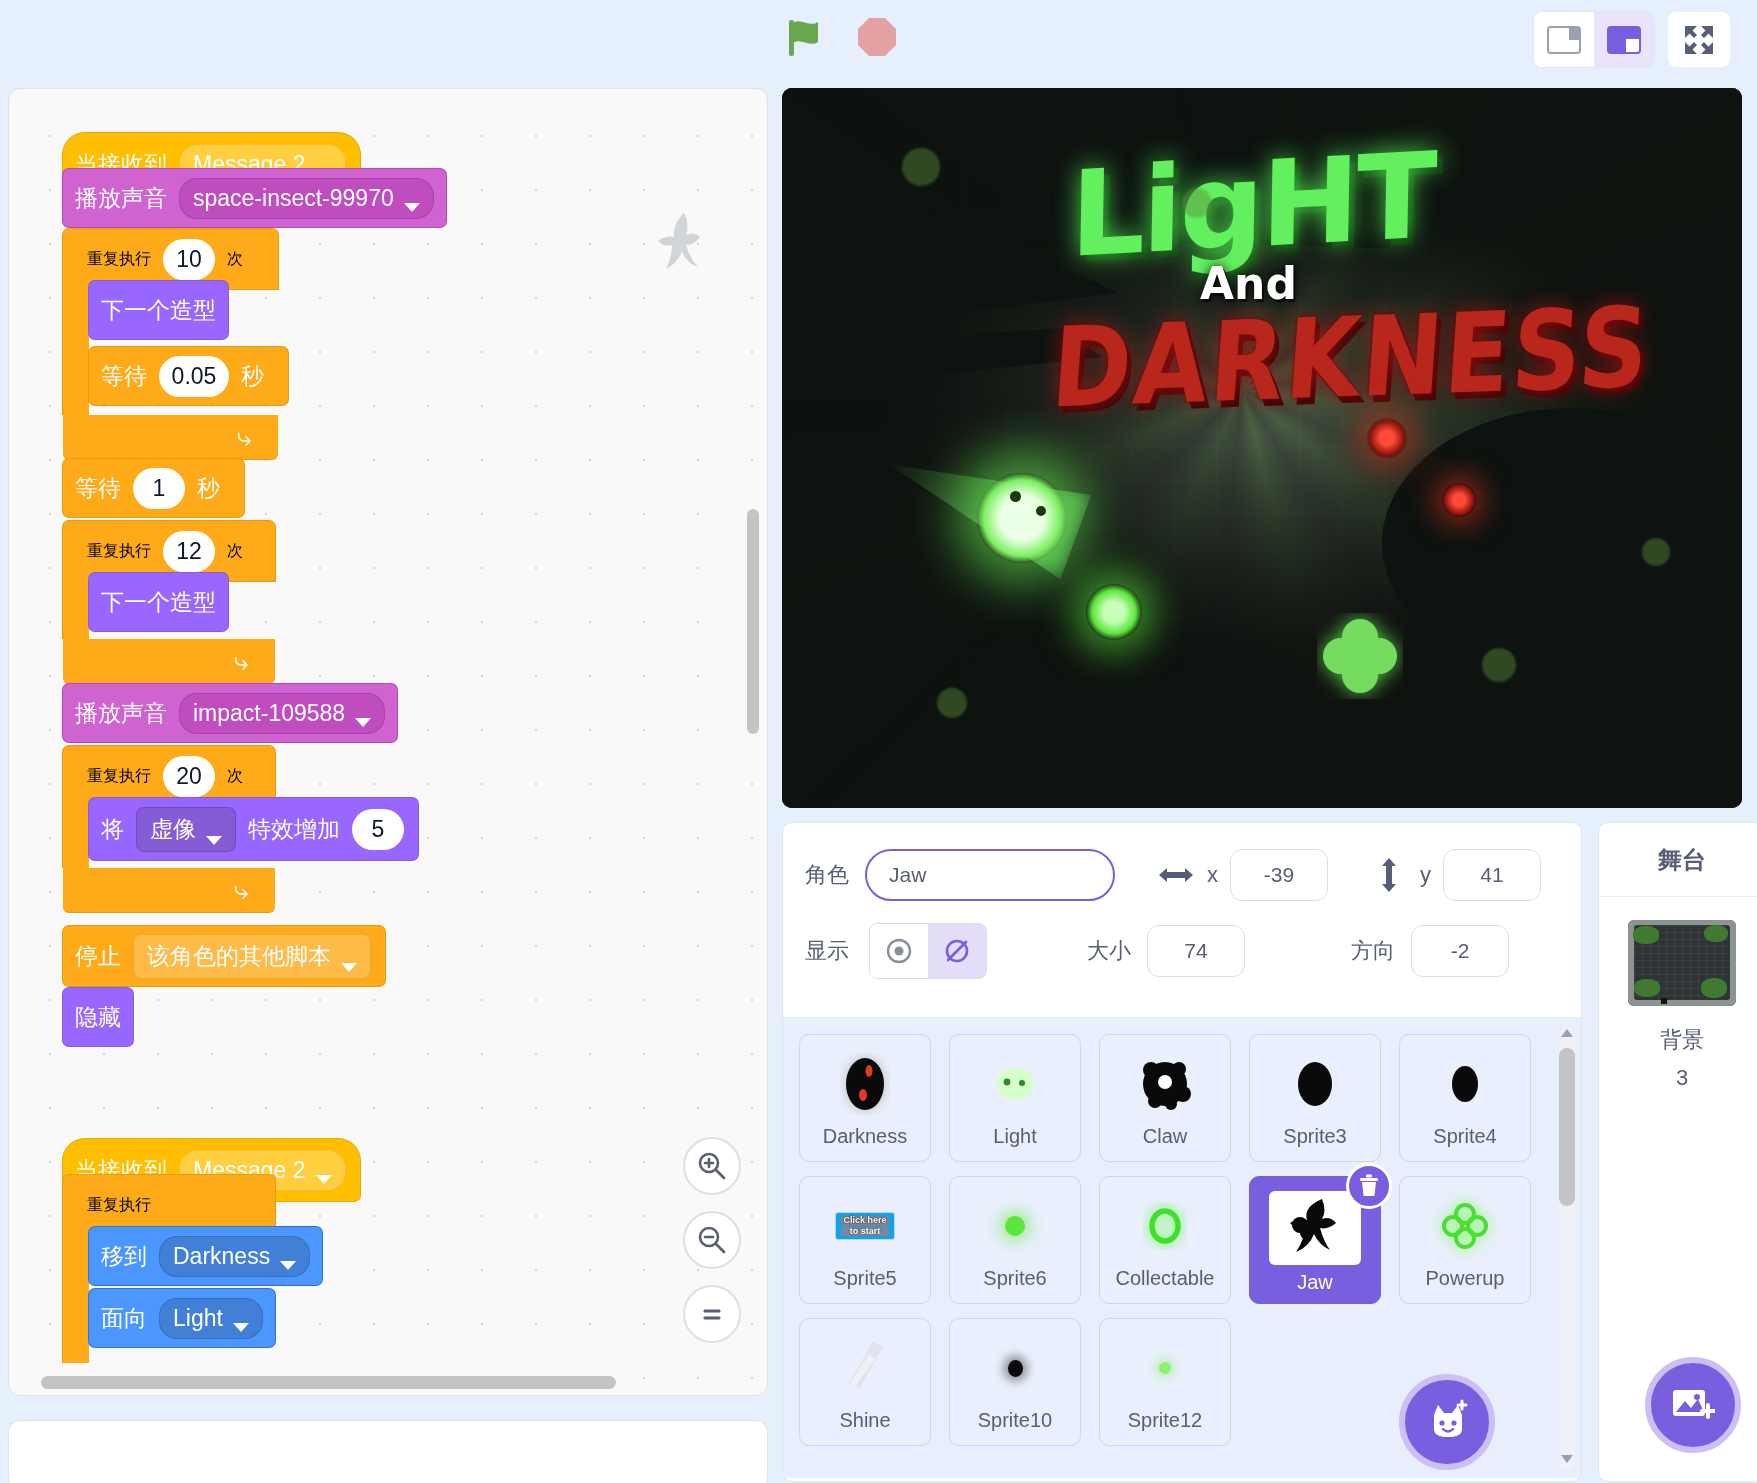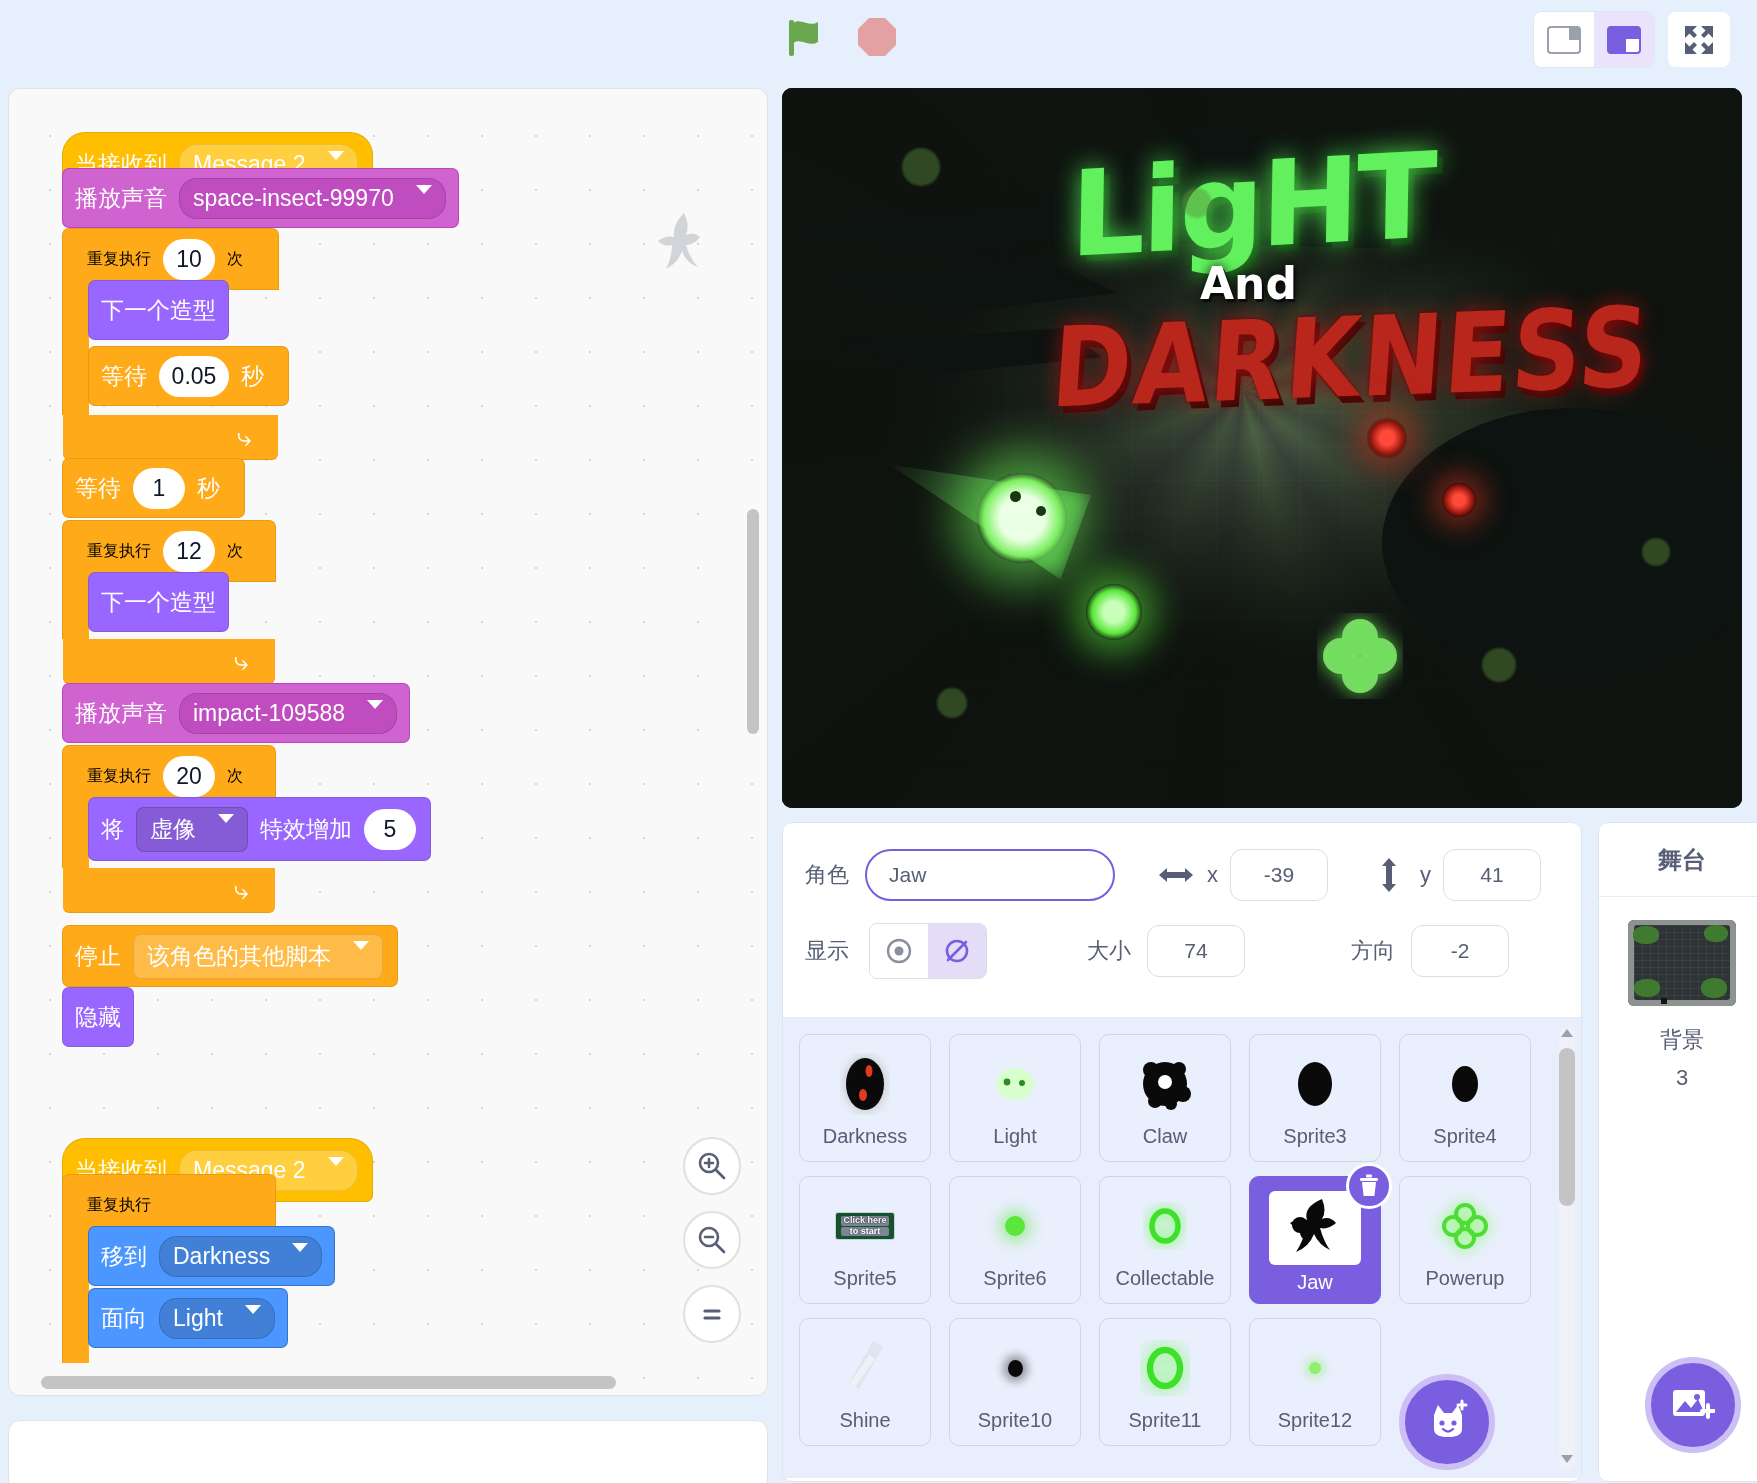--- a/index.html
+++ b/index.html
@@ -44,21 +44,21 @@
   .blk { position: absolute; display: flex; align-items: center; color: #fff;
          font-size: 23px; border-radius: 6px; white-space: nowrap; cursor: pointer; }
   .blk-events { background: #ffbf00; box-shadow: 0 0 0 1px #e6ab00; margin-top: 28px; }
   .blk-sound  { background: #cf63cf; box-shadow: 0 0 0 1px #bd42bd; }
   .blk-control{ background: #ffab19; box-shadow: 0 0 0 1px #e59c12; }
   .blk-looks  { background: #9966ff; box-shadow: 0 0 0 1px #855cd6; }
   .blk-motion { background: #4c97ff; box-shadow: 0 0 0 1px #3373cc; }
 
   .hat { border-radius: 22px 22px 6px 6px; }
   .lbl { padding: 0 12px; }
-  .dd { display: inline-flex; align-items: flex-start; gap: 22px; border-radius: 18px;
+  .dd { display: inline-flex; align-items: flex-end; gap: 10px; border-radius: 18px;
         padding: 7px 14px; font-size: 23px; }
   .dd-events { background: rgba(255,255,255,.25); box-shadow: inset 0 0 0 1px rgba(0,0,0,.08); }
   .dd-sound  { background: #bf4dbf; box-shadow: inset 0 0 0 1px rgba(0,0,0,.12); }
   .dd-control{ background: rgba(255,255,255,.2); box-shadow: inset 0 0 0 1px rgba(0,0,0,.1); }
   .dd-looks  { background: #855cd6; box-shadow: inset 0 0 0 1px rgba(0,0,0,.15); }
   .dd-motion { background: #4280d7; box-shadow: inset 0 0 0 1px rgba(0,0,0,.15); }
   .caret { width: 0; height: 0; border-left: 8px solid transparent; border-right: 8px solid transparent;
            border-top: 9px solid #fff; }
   .num { background: #fff; color: #0f172a; border-radius: 999px; padding: 7px 0;
          min-width: 52px; text-align: center; font-size: 23px; display: inline-block; }
@@ -521,21 +521,21 @@
           <div class="sp-thumb">
             <svg width="38" height="44" viewBox="0 0 38 44">
                 <ellipse cx="19" cy="22" rx="13" ry="18" fill="#0a0a0a"></ellipse>
               </svg>
           </div>
           <div class="sp-cname">Sprite4</div>
         </div>
 
         <div class="sp-card">
           <div class="sp-thumb">
-            <div style="background:#14532d;border:1px solid #c8cfdd;border-radius:3px;padding:3px 5px;text-align:center;line-height:1.05;">
+            <div style="background:#0ea5e9;border:1px solid #c8cfdd;border-radius:3px;padding:3px 5px;text-align:center;line-height:1.05;">
               <span style="font-size:9px;font-weight:bold;color:#fff;text-shadow:0 0 2px #333,0 0 1px #000;background:#7d8596;padding:0 2px;border-radius:2px;display:block;">Click here</span>
               <span style="font-size:9px;font-weight:bold;color:#fff;text-shadow:0 0 2px #333;background:#7d8596;padding:0 2px;border-radius:2px;display:block;margin-top:1px;">to start</span>
             </div>
           </div>
           <div class="sp-cname">Sprite5</div>
         </div>
 
         <div class="sp-card">
           <div class="sp-thumb">
             <div style="width:20px;height:20px;border-radius:50%;background:#5ae63a;box-shadow:0 0 14px 6px rgba(90,230,58,.45);"></div>
@@ -593,28 +593,20 @@
           <div class="sp-cname">Shine</div>
         </div>
 
         <div class="sp-card">
           <div class="sp-thumb">
             <div style="width:15px;height:17px;border-radius:50%;background:#0a0a0a;box-shadow:0 0 9px 5px rgba(30,30,30,.4);"></div>
           </div>
           <div class="sp-cname">Sprite10</div>
         </div>
 
-        <div class="sp-card">
-          <div class="sp-thumb">
-            <svg width="50" height="56" viewBox="0 0 50 56">
-                <ellipse cx="25" cy="28" rx="15" ry="18" fill="none" stroke="#3fe02a" stroke-width="6.5" style="filter:drop-shadow(0 0 9px #5aff3a)"></ellipse>
-              </svg>
-          </div>
-          <div class="sp-cname">Sprite11</div>
-        </div>
 
         <div class="sp-card">
           <div class="sp-thumb">
             <div style="width:12px;height:12px;border-radius:50%;background:#8ff070;box-shadow:0 0 9px 4px rgba(120,240,90,.4);"></div>
           </div>
           <div class="sp-cname">Sprite12</div>
         </div>
 
       </div>
 

